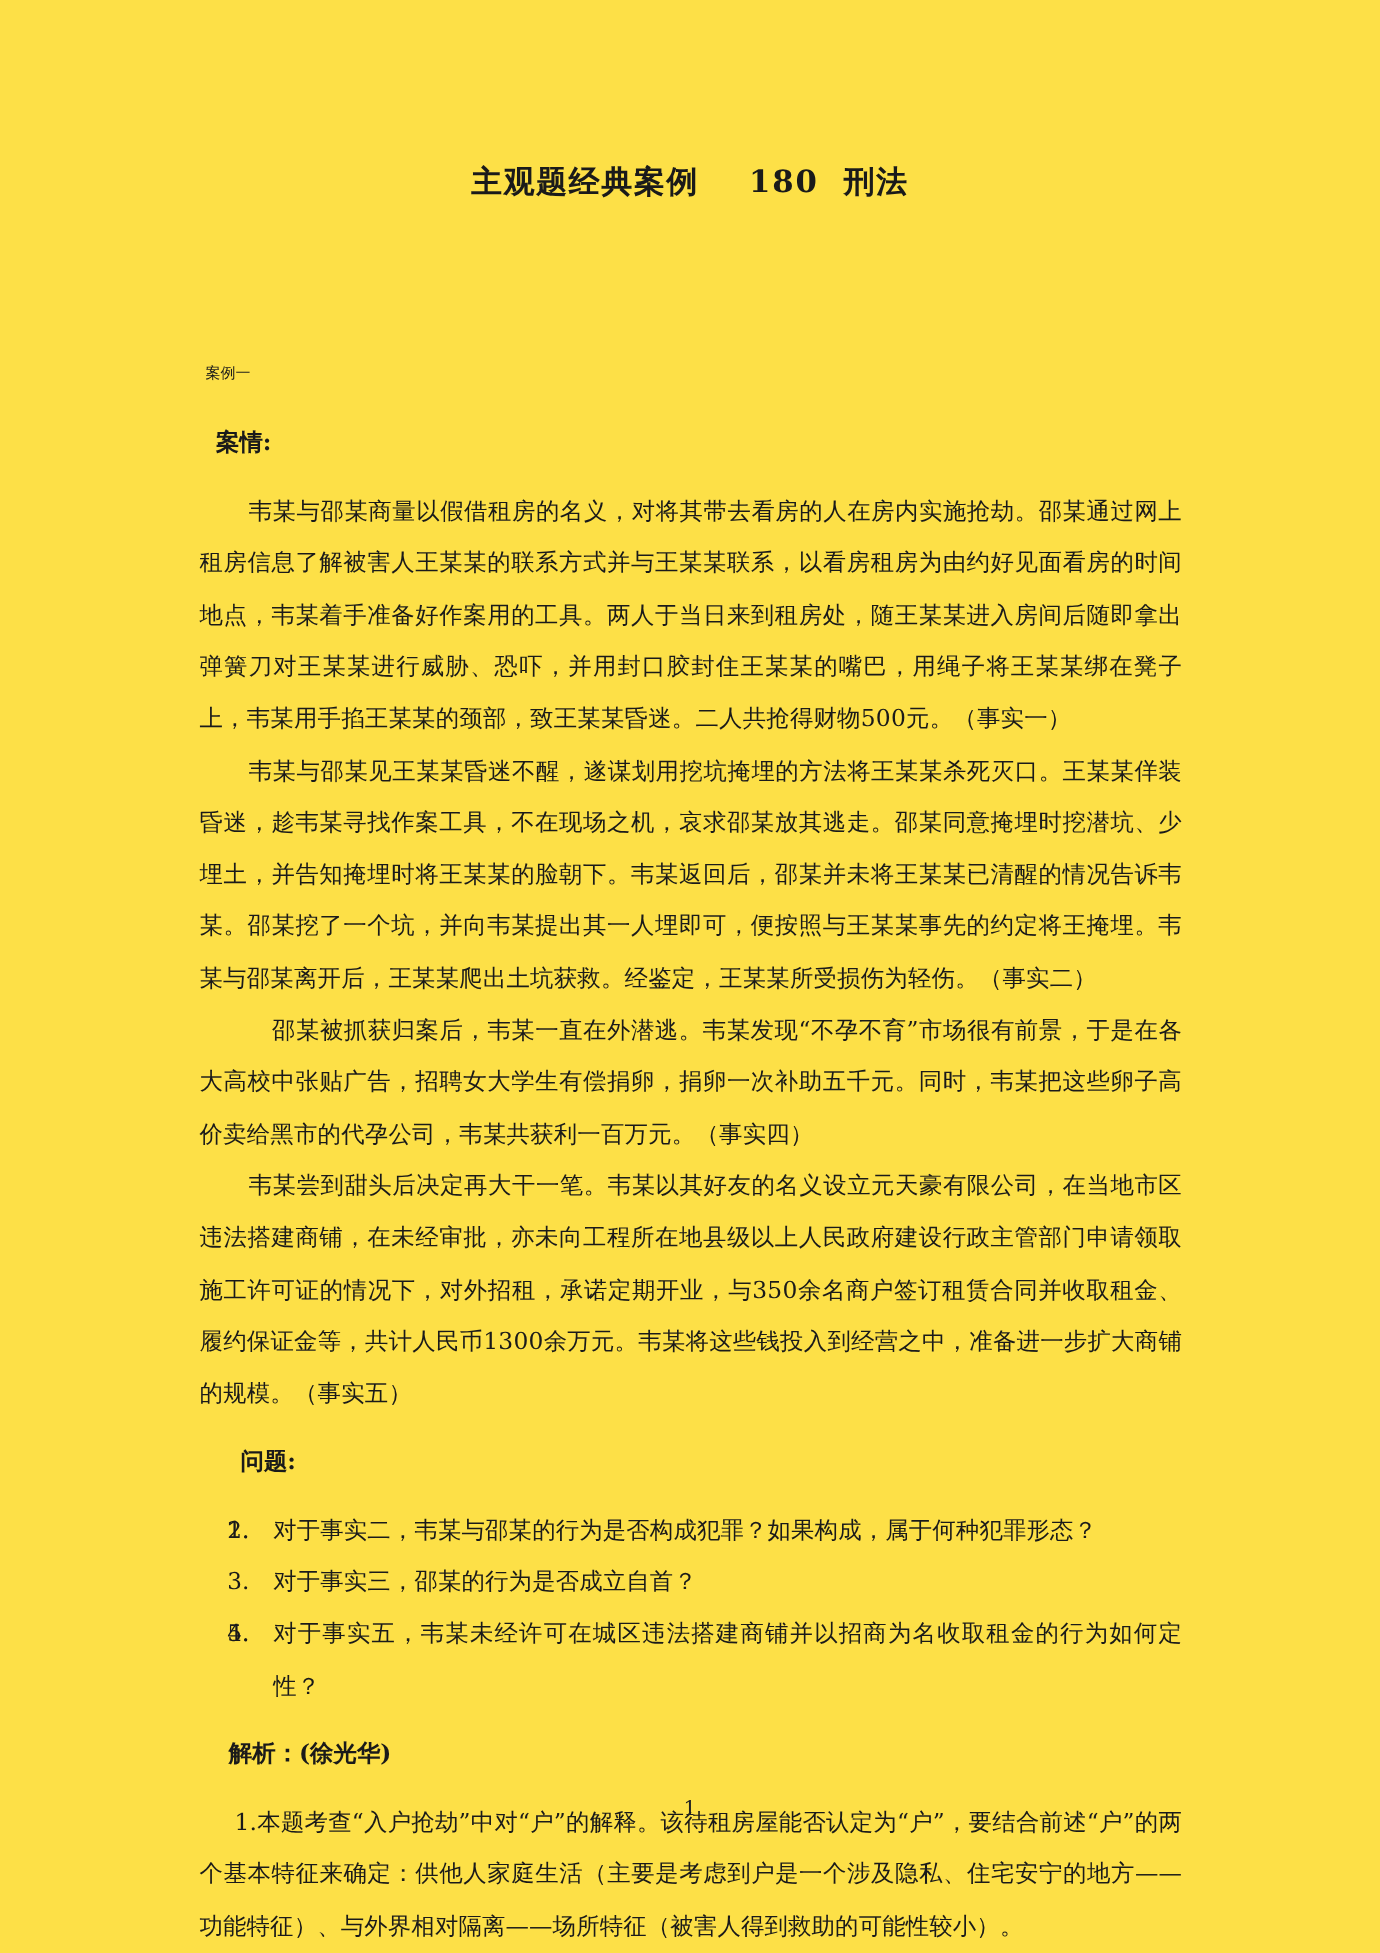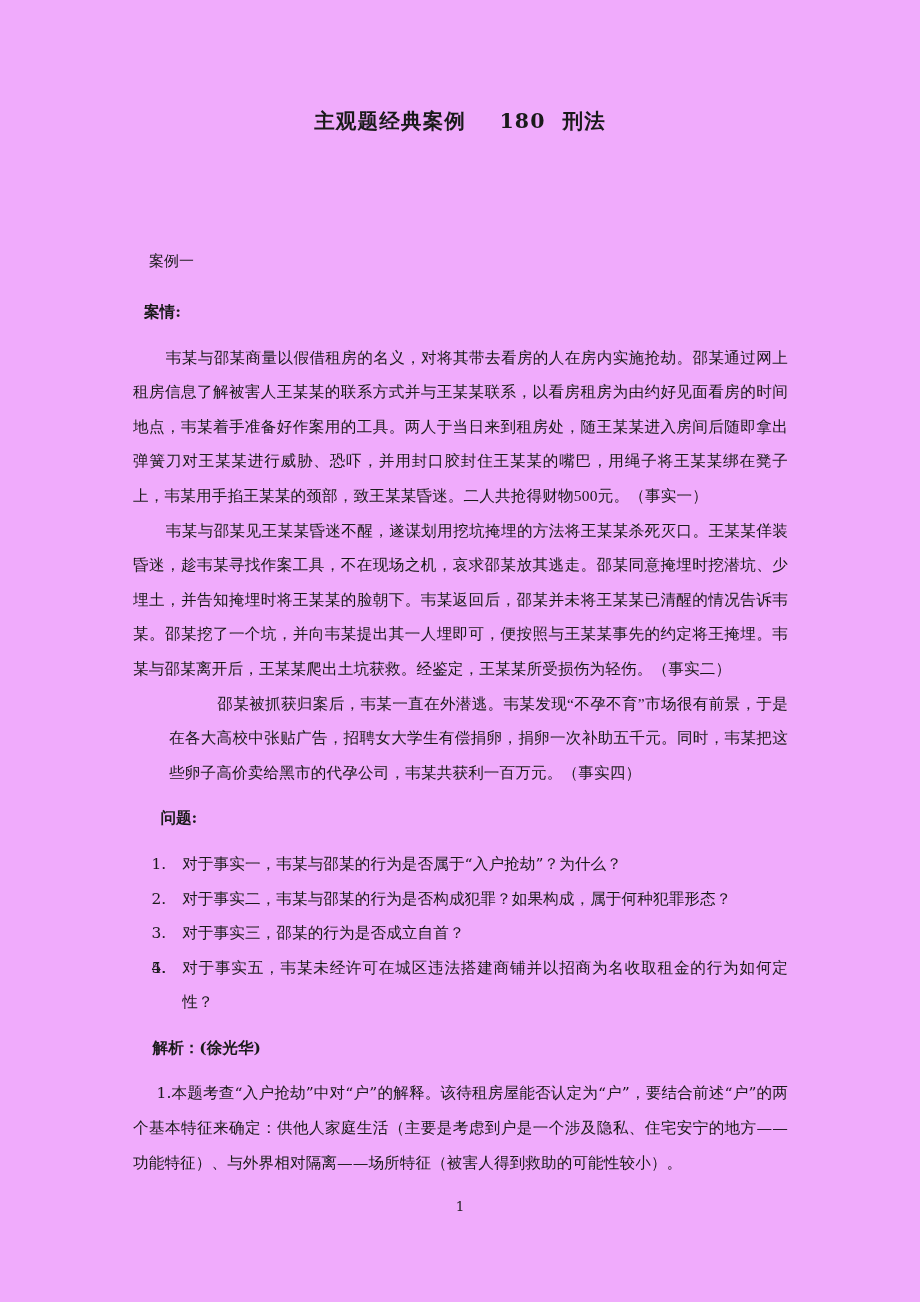--- a/index.html
+++ b/index.html
@@ -15,21 +15,21 @@
     overflow: hidden;
     font-family: "DejaVu Serif", "Liberation Serif", serif;
     color: #1a1a1a;
     -webkit-font-smoothing: antialiased;
   }
 
   
   .page {
     position: absolute;
     inset: 0;
-    background: #f0abfc;
+    background: #fde047;
   }
 
   
   .title-block {
     position: absolute;
     left: 0;
     top: 104px;
     width: 920px;
     text-align: center;
   }
@@ -50,36 +50,35 @@
 
   
   .body-col {
     position: absolute;
     left: 133px;
     top: 228px;
     width: 655px;
   }
 
   .lbl {
-    font-size: 15px;
+    font-size: 10px;
     line-height: 35px;
-    margin: 16px;
+    margin: 4px;
   }
 
   p.para {
     font-size: 15.6px;
     line-height: 34.6px;
     margin: 0;
     text-align: justify;
     text-justify: inter-ideograph;
     text-indent: 2.1em;
     letter-spacing: 0.15px;
-    font-family: Liberation Serif, serif;
   }
-  p.para.indent-wide { text-indent: 3.1em; margin-left: 36px; }
+  p.para.indent-wide { text-indent: 3.1em; }
 
   .heading {
     font-size: 15.6px;
     font-weight: 700;
     line-height: 34.6px;
     margin: 11px;
   }
   .heading.ind1 { padding-left: 1.05em; }
   .heading.ind-half { padding-left: 0.55em; }
 
@@ -141,28 +140,28 @@
   <div class="body-col">
 
     <div class="lbl">案例一</div>
 
     <div class="heading">案情:</div>
 
     <div>
       <p class="para">韦某与邵某商量以假借租房的名义，对将其带去看房的人在房内实施抢劫。邵某通过网上租房信息了解被害人王某某的联系方式并与王某某联系，以看房租房为由约好见面看房的时间地点，韦某着手准备好作案用的工具。两人于当日来到租房处，随王某某进入房间后随即拿出弹簧刀对王某某进行威胁、恐吓，并用封口胶封住王某某的嘴巴，用绳子将王某某绑在凳子上，韦某用手掐王某某的颈部，致王某某昏迷。二人共抢得财物500元。（事实一）</p>
       <p class="para">韦某与邵某见王某某昏迷不醒，遂谋划用挖坑掩埋的方法将王某某杀死灭口。王某某佯装昏迷，趁韦某寻找作案工具，不在现场之机，哀求邵某放其逃走。邵某同意掩埋时挖潜坑、少埋土，并告知掩埋时将王某某的脸朝下。韦某返回后，邵某并未将王某某已清醒的情况告诉韦某。邵某挖了一个坑，并向韦某提出其一人埋即可，便按照与王某某事先的约定将王掩埋。韦某与邵某离开后，王某某爬出土坑获救。经鉴定，王某某所受损伤为轻伤。（事实二）</p>
       <p class="para indent-wide">邵某被抓获归案后，韦某一直在外潜逃。韦某发现“不孕不育”市场很有前景，于是在各大高校中张贴广告，招聘女大学生有偿捐卵，捐卵一次补助五千元。同时，韦某把这些卵子高价卖给黑市的代孕公司，韦某共获利一百万元。（事实四）</p>
+      <p class="para">韦某尝到甜头后决定再大干一笔。韦某以其好友的名义设立元天豪有限公司，在当地市区违法搭建商铺，在未经审批，亦未向工程所在地县级以上人民政府建设行政主管部门申请领取施工许可证的情况下，对外招租，承诺定期开业，与350余名商户签订租赁合同并收取租金、履约保证金等，共计人民币1300余万元。韦某将这些钱投入到经营之中，准备进一步扩大商铺的规模。（事实五）</p>
     </div>
 
     <div class="heading ind1">问题:</div>
 
     <ol class="qlist">
       <li>
         <span class="qnum">1.</span>
-        <span>对于事实一，韦某与邵某的行为是否属于“入户抢劫”？为什么？</span>
       </li>
       <li>
         <span class="qnum">2.</span>
         <span>对于事实二，韦某与邵某的行为是否构成犯罪？如果构成，属于何种犯罪形态？</span>
       </li>
       <li>
         <span class="qnum">3.</span>
         <span>对于事实三，邵某的行为是否成立自首？</span>
       </li>
       <li>

